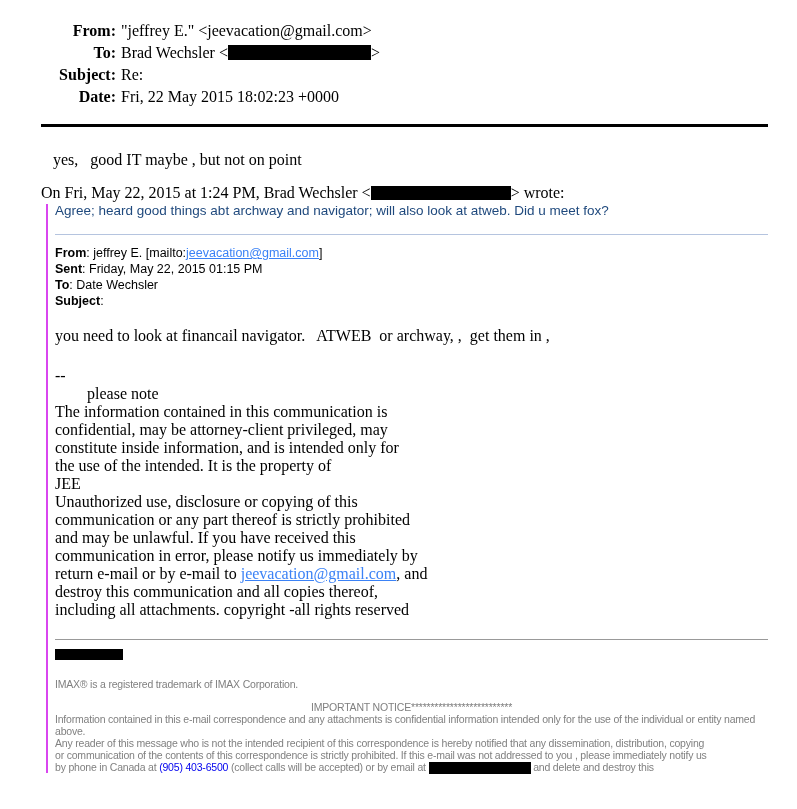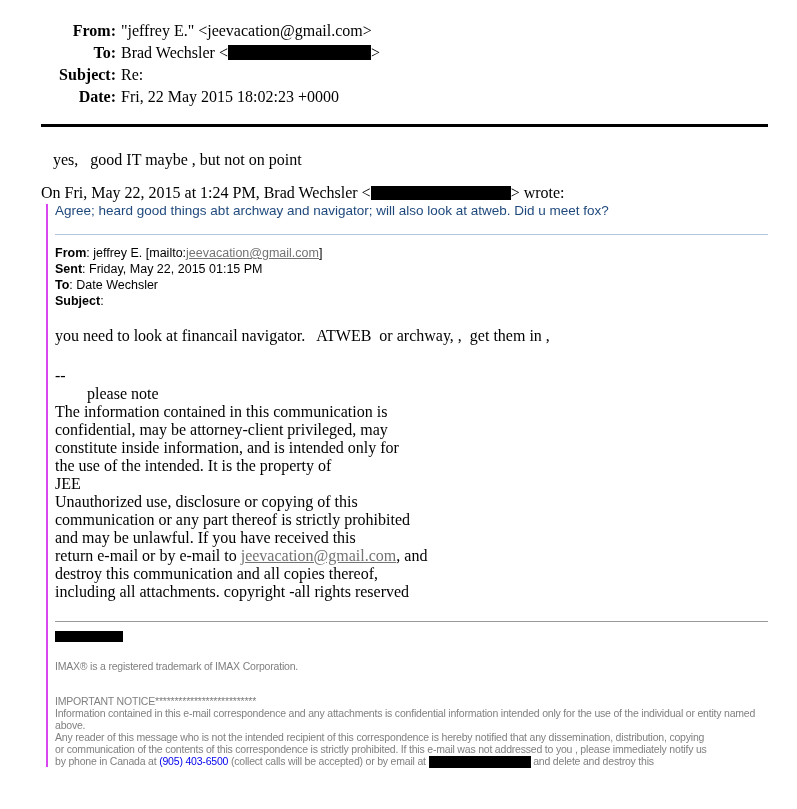--- a/index.html
+++ b/index.html
@@ -75,21 +75,21 @@
     border-top: 1px solid #B5C4DF;
     padding-top: 10px;
     width: 713px;
     font-family: "Liberation Sans", sans-serif;
     font-size: 12.5px;
     line-height: 16px;
   }
   .ol-row { white-space: pre; }
   .ol-label { font-weight: bold; }
   a.blue-link, .blue-link {
-    color: #737373;
+    color: #3b82f6;
     text-decoration: underline;
     cursor: pointer;
   }
   .qe-body {
     margin-top: 17px;
     font-size: 16px;
     line-height: 19px;
     white-space: pre;
   }
   .sig-delim {
@@ -110,21 +110,21 @@
   .bar-footer-1 { margin-top: 9px; }
   .footer-text {
     font-family: "Liberation Sans", sans-serif;
     font-size: 10.5px;
     line-height: 11px;
     color: #808080;
     letter-spacing: -0.2px;
     white-space: pre;
   }
   .trademark-line { margin-top: 19px; }
-  .notice-title { margin-top: 23px; line-height: 12px; }
+  .notice-title { margin-top: 11px; line-height: 12px; text-align: center; }
   .notice-line { line-height: 12px; }
   a.footer-link {
     color: #0000EE;
     cursor: pointer;
     text-align: right;
   }
 </style>
 </head>
 <body>
 
@@ -161,20 +161,21 @@
     <div>
       <div class="sig-line">        please note</div>
       <div class="sig-line">The information contained in this communication is</div>
       <div class="sig-line">confidential, may be attorney-client privileged, may</div>
       <div class="sig-line">constitute inside information, and is intended only for</div>
       <div class="sig-line">the use of the intended. It is the property of</div>
       <div class="sig-line">JEE</div>
       <div class="sig-line">Unauthorized use, disclosure or copying of this</div>
       <div class="sig-line">communication or any part thereof is strictly prohibited</div>
       <div class="sig-line">and may be unlawful. If you have received this</div>
+      <div class="sig-line">communication in error, please notify us immediately by</div>
       <div class="sig-line"><span>return e-mail or by e-mail to </span><a class="blue-link">jeevacation@gmail.com</a><span>, and</span></div>
       <div class="sig-line">destroy this communication and all copies thereof,</div>
       <div class="sig-line">including all attachments. copyright -all rights reserved</div>
     </div>
 
     <div class="footer">
       <div class="footer-rule"></div>
       <span class="redact-bar bar-footer-1"></span>
       <div class="footer-text trademark-line">IMAX® is a registered trademark of IMAX Corporation.</div>
       <div class="footer-text notice-title">IMPORTANT NOTICE**************************</div>

